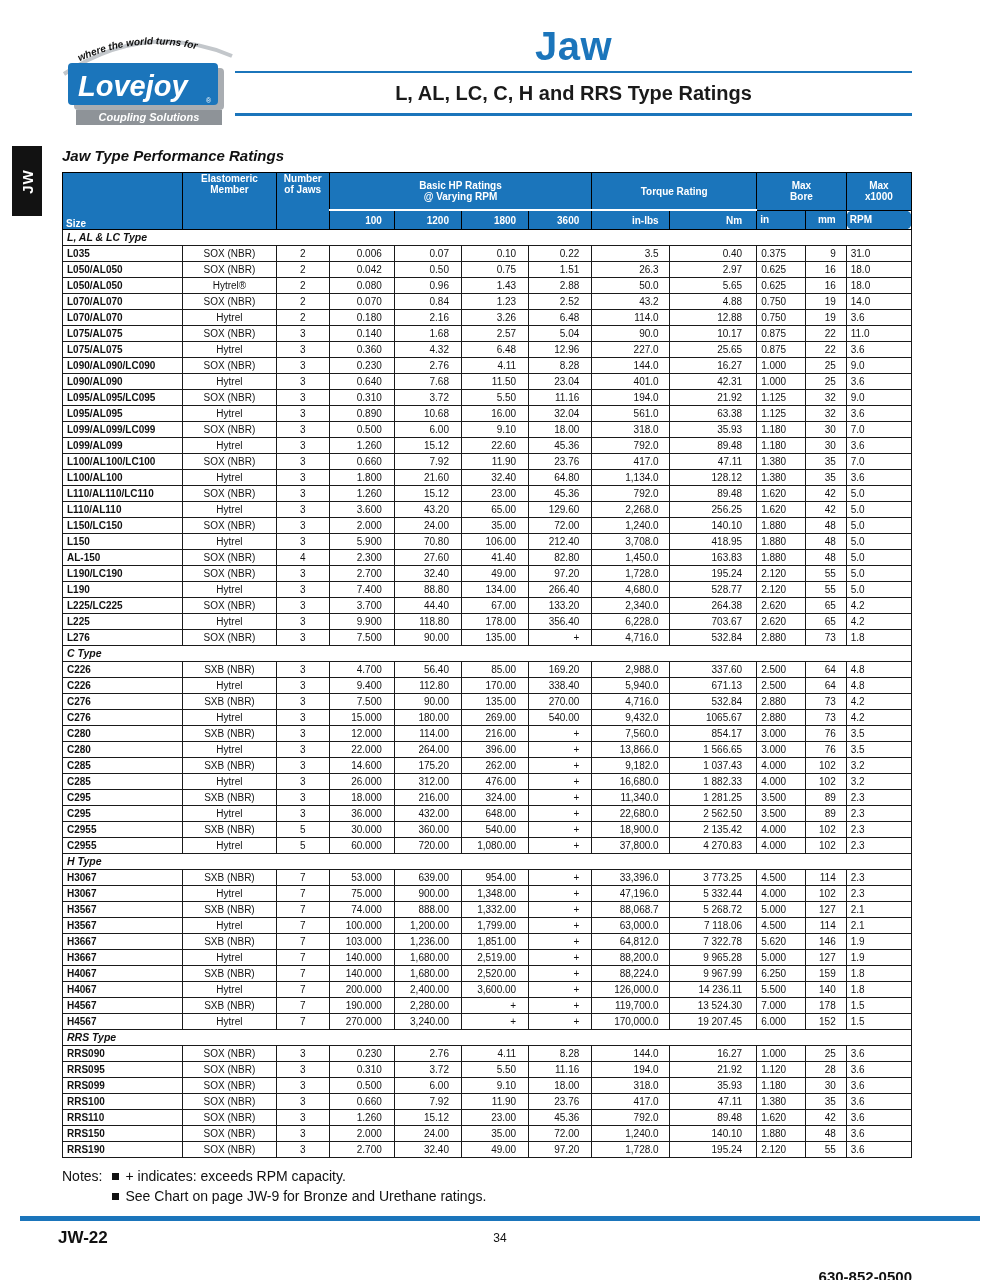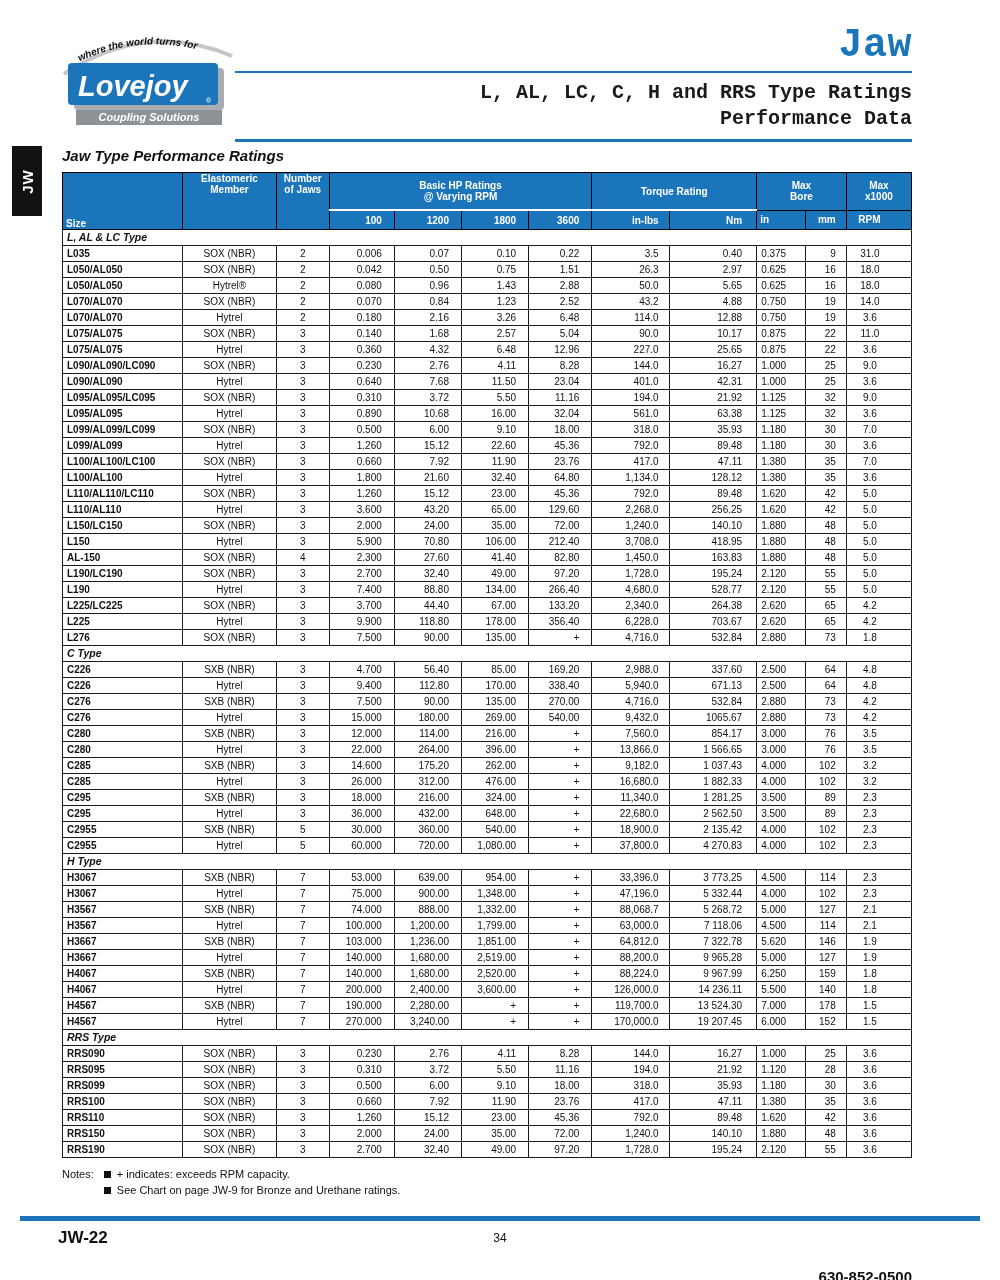--- a/index.html
+++ b/index.html
@@ -3,21 +3,21 @@
 <meta charset="utf-8">
 <style>
   html,body{margin:0;padding:0;}
   body{
     width:1000px;height:1280px;position:relative;overflow:hidden;
     background:#ffffff;color:#111;
     font-family:"Liberation Sans", sans-serif;
   }
   
   .logo{position:absolute;left:52px;top:16px;}
-  .titles{position:absolute;left:235px;right:88px;top:26px;text-align:right;font-family:Liberation Mono, monospace;}
+  .titles{position:absolute;left:235px;right:88px;top:26px;text-align:center;}
   .title-jaw{font-size:40px;font-weight:bold;color:#1b75bb;line-height:1;letter-spacing:.5px;}
   .title-rule{height:2px;background:#1b75bb;margin:5px 0 7px;}
   .subtitle{font-size:20px;font-weight:bold;color:#1a1a1a;line-height:1.3;}
   .header-bottom-rule{height:3px;background:#1b75bb;margin-top:7px;}
   .side-tab{position:absolute;left:12px;top:146px;width:30px;height:70px;background:#121212;
     display:flex;align-items:center;justify-content:center;}
   .side-tab span{transform:rotate(-90deg);color:#fff;font-weight:bold;font-size:15px;letter-spacing:1px;}
   .section-heading{position:absolute;left:62px;top:147px;font-size:15px;font-weight:bold;font-style:italic;}
   
   table.perf{
@@ -40,23 +40,23 @@
   }
   tr.section-row td{font-weight:bold;font-style:italic;text-align:left;font-size:10.5px;}
   .col-size{text-align:left;font-weight:bold;}
   .col-member{text-align:center;}
   .col-jaws{text-align:center;}
   .col-hp100,.col-hp1200,.col-hp1800,.col-hp3600{text-align:right;padding-right:12px !important;}
   .col-inlbs{text-align:right;padding-right:10px !important;}
   .col-nm{text-align:right;padding-right:14px !important;}
   .col-borein{text-align:left;padding-right:8px !important;}
   .col-boremm{text-align:right;padding-right:10px !important;}
-  .col-rpm{text-align:center;padding-right:22px !important;}
+  .col-rpm{text-align:left;padding-right:22px !important;border-radius:8px;}
   
-  .notes{position:absolute;left:62px;top:1168px;font-size:11px;display:flex;gap:10px;}
+  .notes{position:absolute;left:62px;top:1168px;font-size:14px;display:flex;gap:10px;}
   .note-line{display:flex;align-items:center;gap:6px;margin-bottom:4px;}
   .sq{width:7px;height:7px;background:#111;display:inline-block;flex:0 0 auto;}
   
   .footer-rule{position:absolute;left:20px;right:20px;top:1216px;height:5px;background:#1b75bb;}
   .footer{position:absolute;left:20px;right:20px;top:1228px;height:28px;}
   .footer-left{position:absolute;left:38px;top:0;font-size:17px;font-weight:bold;}
   .footer-center{position:absolute;left:0;right:0;top:3px;text-align:center;font-size:12px;}
   .footer-right{position:absolute;right:68px;top:1px;font-size:15px;font-weight:bold;margin-top:39px;}
 </style>
 </head>
@@ -75,21 +75,20 @@
   <text x="26" y="80" font-size="29" font-style="italic" font-weight="bold" fill="#ffffff">Lovejoy</text>
   <text x="154" y="87" font-size="7" fill="#ffffff">®</text>
   <rect x="24" y="94" width="146" height="15" fill="#8e9398"></rect>
   <text x="97" y="105" font-size="11" font-style="italic" font-weight="bold" fill="#ffffff" text-anchor="middle">Coupling Solutions</text>
 </svg>
 
 <div class="titles">
   <div class="title-jaw">Jaw</div>
   <div class="title-rule"></div>
   <div class="subtitle">L, AL, LC, C, H and RRS Type Ratings</div>
-  <div class="subtitle">Performance Data</div>
   <div class="header-bottom-rule"></div>
 </div>
 
 <div class="side-tab">
   <span>JW</span>
 </div>
 
 <div class="section-heading">Jaw Type Performance Ratings</div>
 
 <table class="perf">

